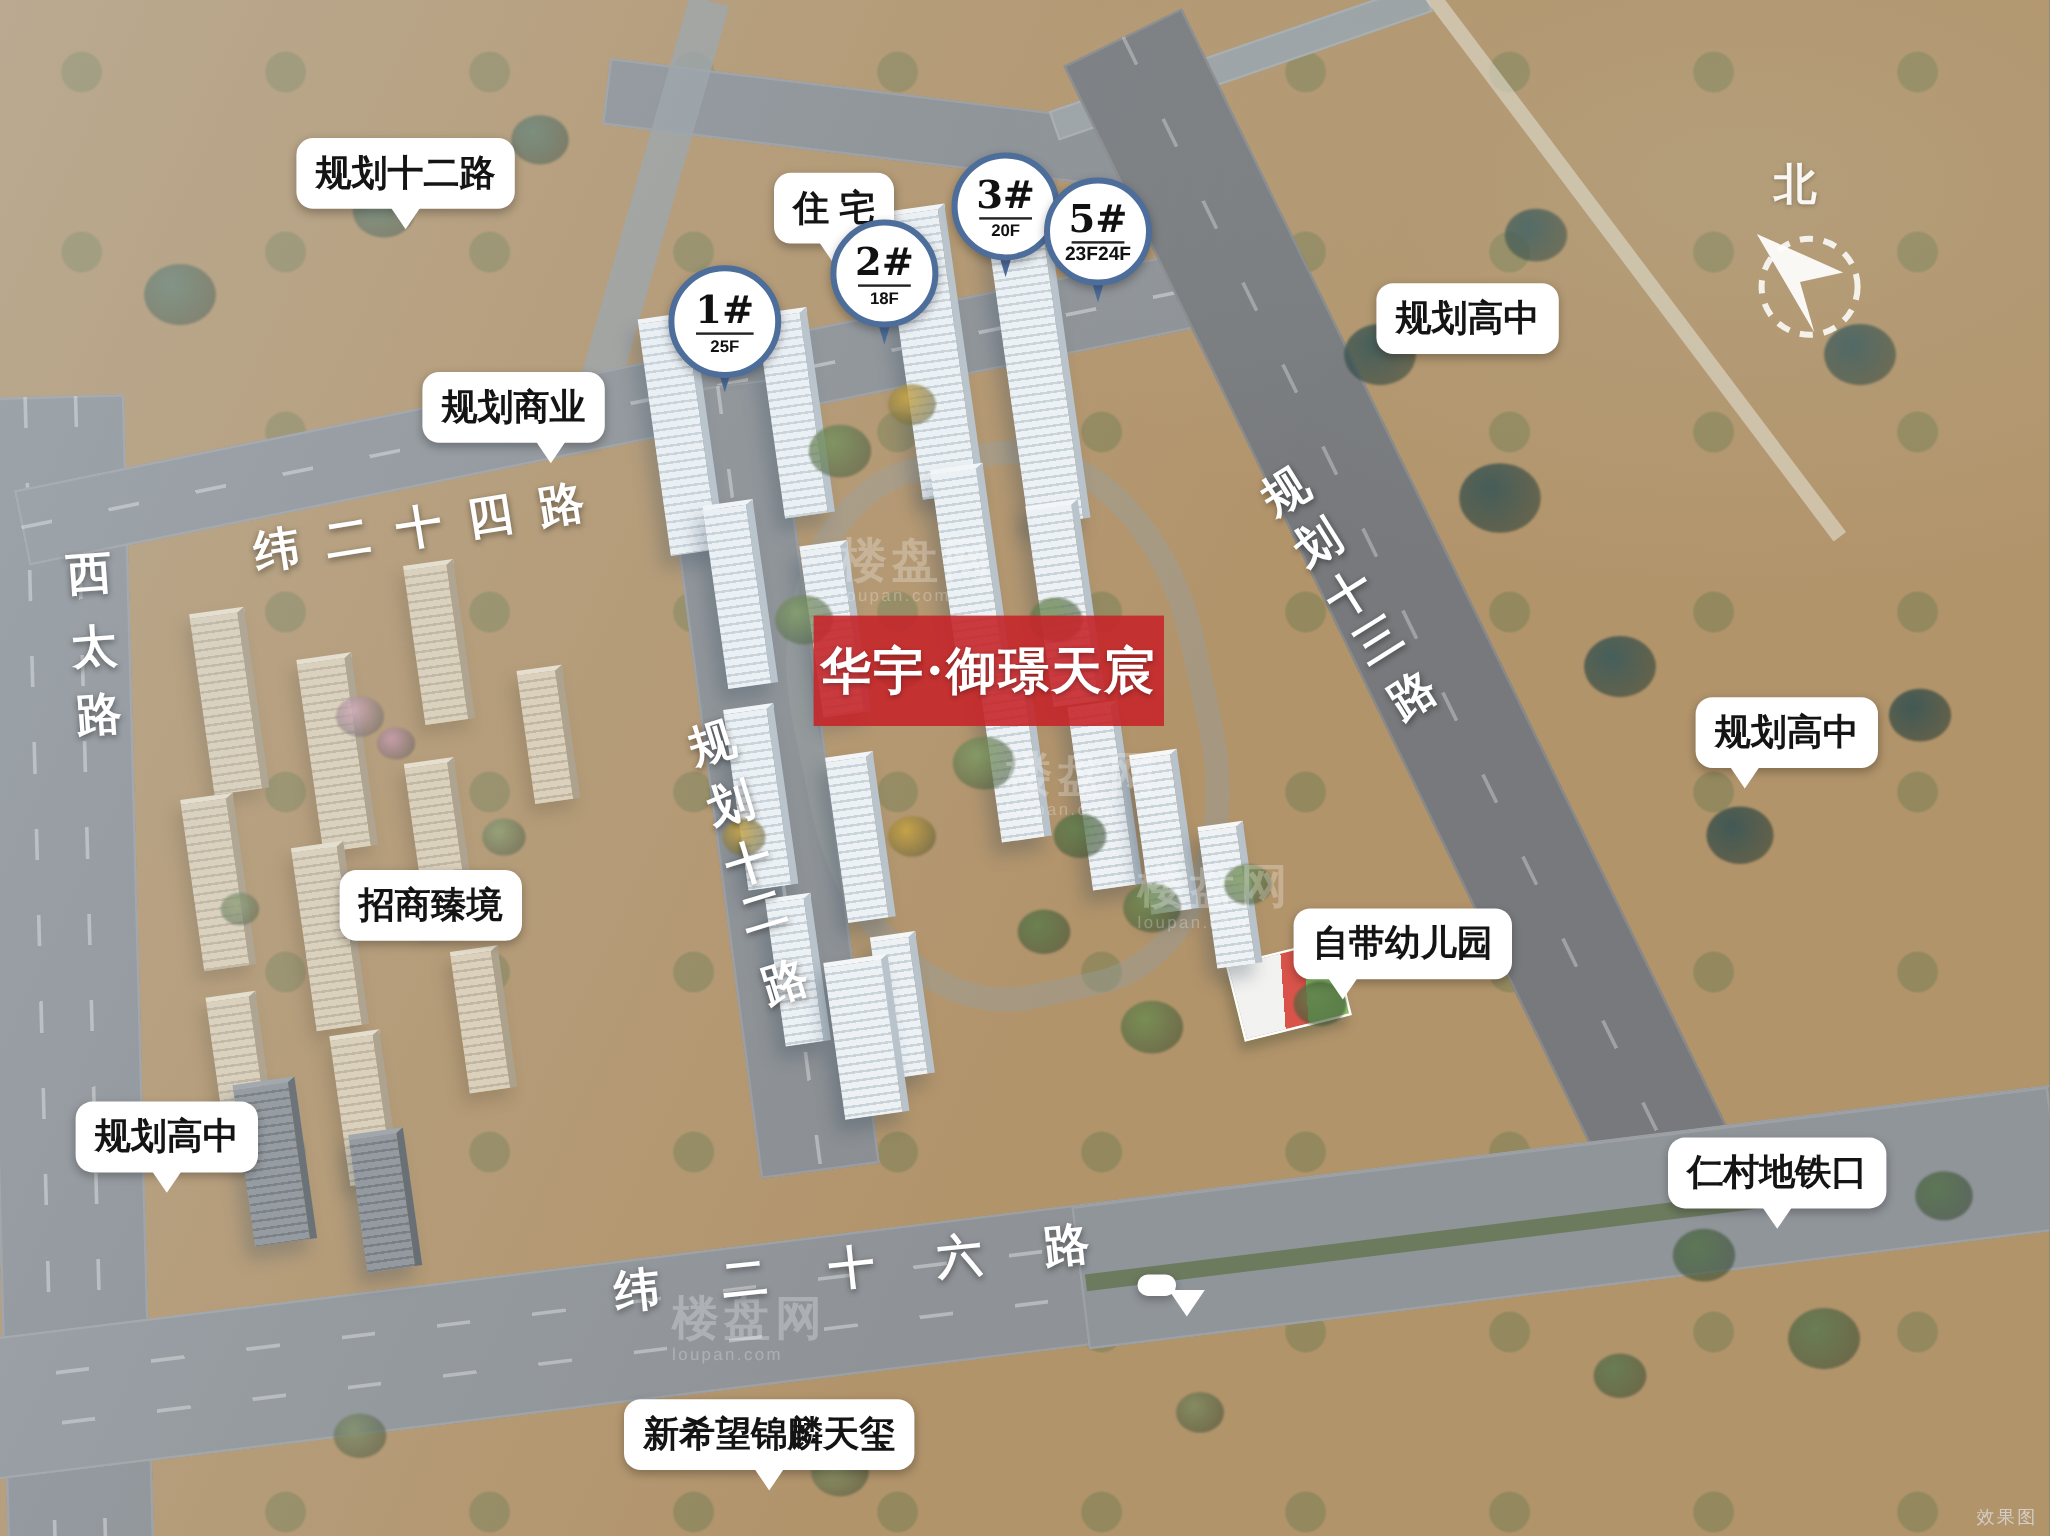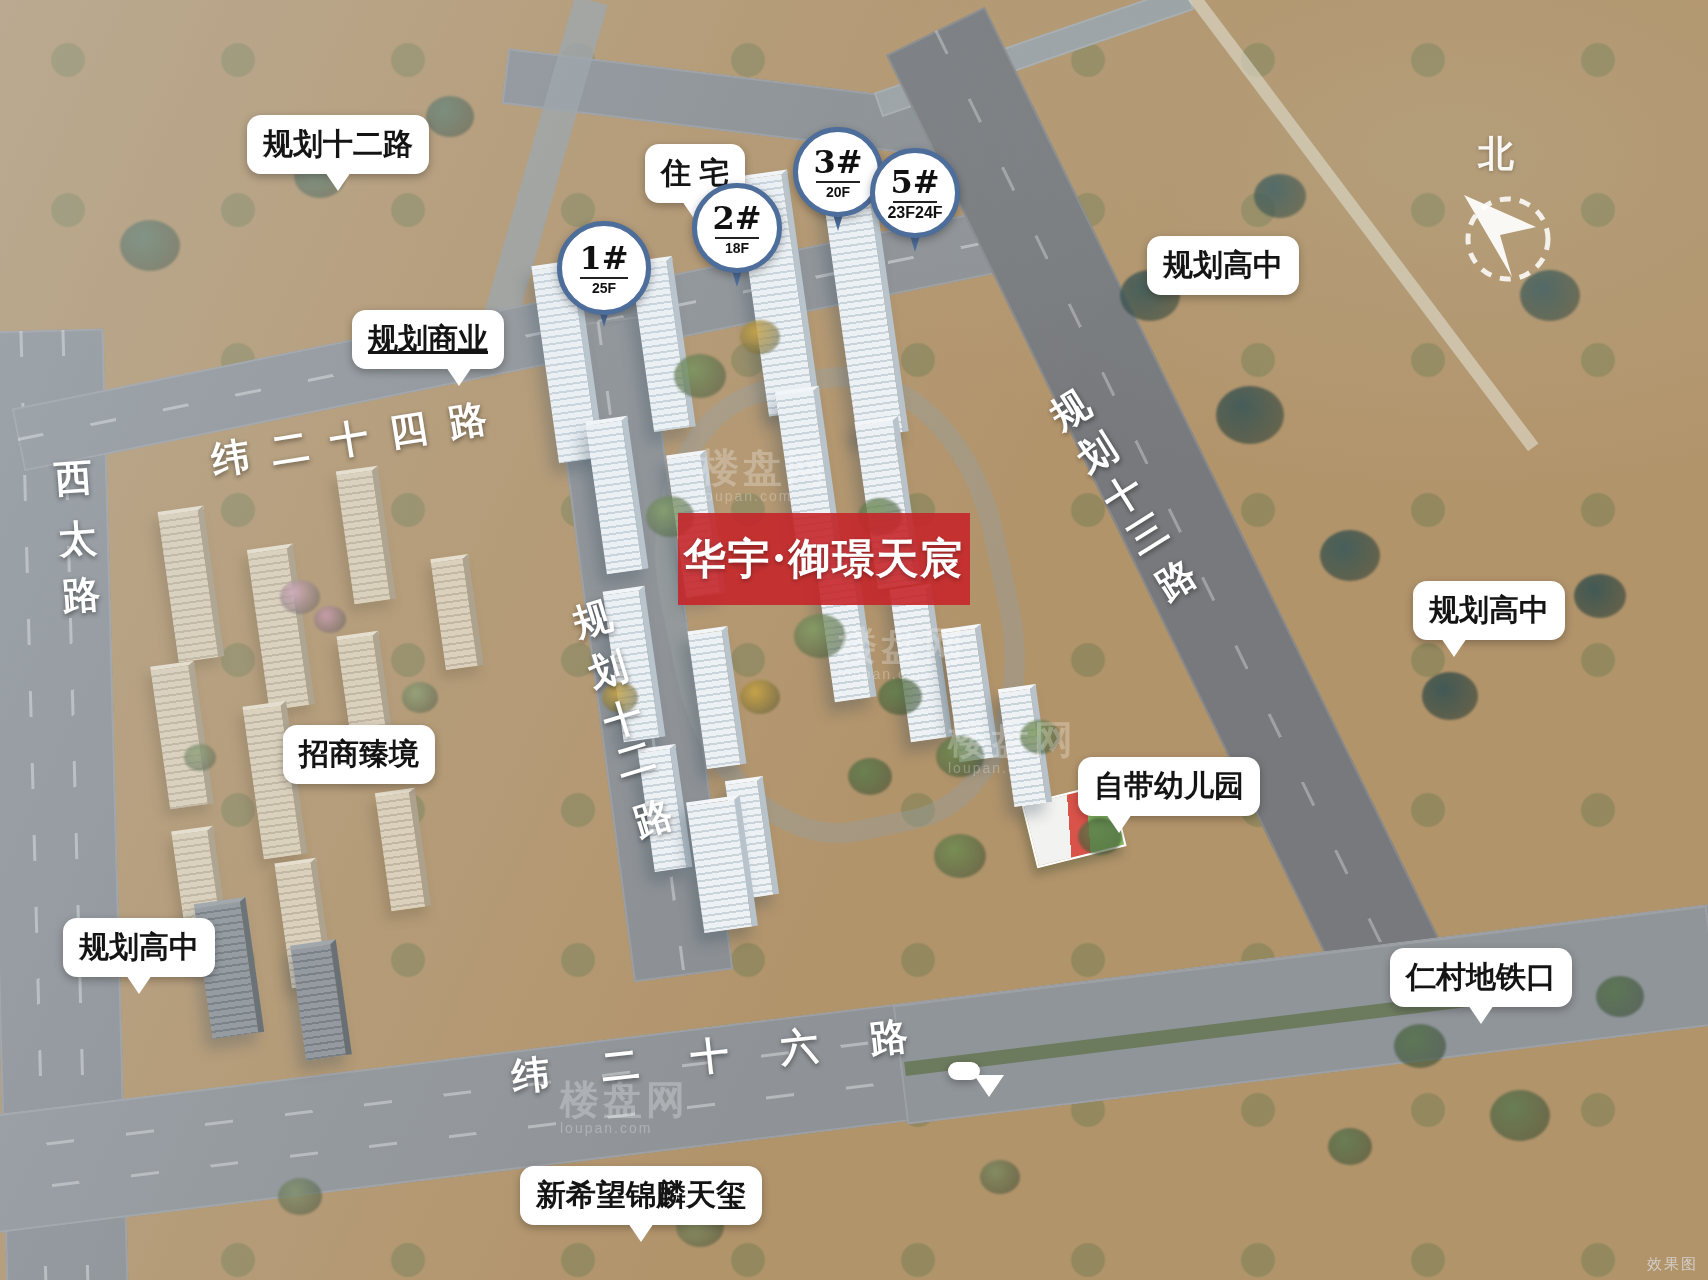--- a/index.html
+++ b/index.html
@@ -239,21 +239,21 @@
     </div>
 
   <div id="banner" style="background: rgba(197, 38, 42, 0.9);">
     <span>华宇·御璟天宸</span>
   </div>
 
   <div id="callouts">
       <div class="callout" style="left: 247px; top: 115px;"><span>规划十二路</span><span class="pt pt-bc"></span></div>
       <div class="callout" style="left: 645px; top: 144px;"><span>住 宅</span><span class="pt pt-bc"></span></div>
       <div class="callout" style="left: 1147px; top: 236px;"><span>规划高中</span></div>
-      <div class="callout" style="left: 352px; top: 310px; text-decoration: underline;"><span>规划商业</span><span class="pt pt-br"></span></div>
+      <div class="callout" style="left: 352px; top: 310px;"><span>规划商业</span><span class="pt pt-br"></span></div>
       <div class="callout" style="left: 1413px; top: 581px;"><span>规划高中</span><span class="pt pt-bl"></span></div>
       <div class="callout" style="left: 283px; top: 725px;"><span>招商臻境</span></div>
       <div class="callout" style="left: 1078px; top: 757px; text-align: center;"><span>自带幼儿园</span><span class="pt pt-bl"></span></div>
       <div class="callout" style="left: 63px; top: 918px;"><span>规划高中</span><span class="pt pt-bc"></span></div>
       <div class="callout" style="left: 1390px; top: 948px;"><span>仁村地铁口</span><span class="pt pt-bc"></span></div>
       <div class="callout" style="left: 948px; top: 1062px;"><span class="pt pt-bl"></span></div>
       <div class="callout" style="left: 520px; top: 1166px;"><span>新希望锦麟天玺</span><span class="pt pt-bc"></span></div>
     </div>
   <div id="balloons">
       <div class="balloon" style="left: 557px; top: 221px; width: 94px; height: 94px;">

